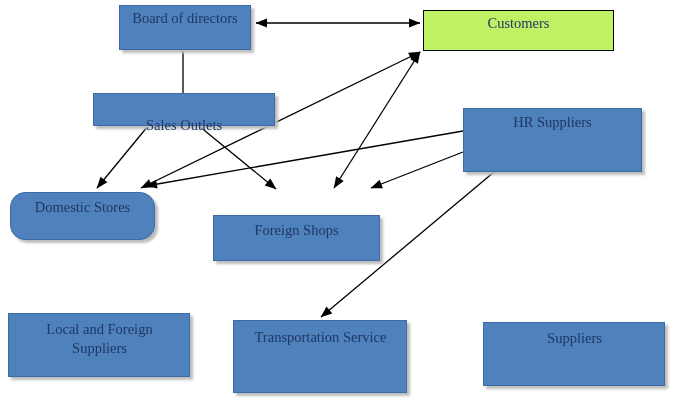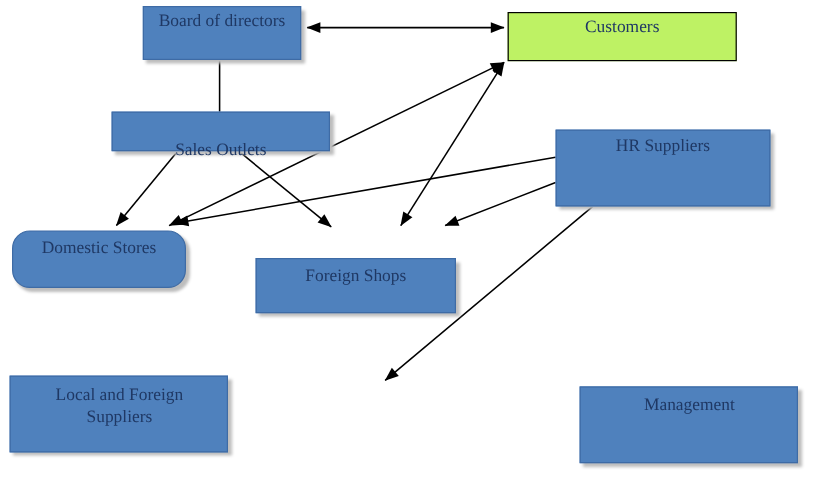--- a/index.html
+++ b/index.html
@@ -83,18 +83,21 @@
   </div>
 
   <div class="node" style="left:213px; top:192px; width:167px; height:46px; padding-top:5px;margin-top:23px;">
     <span class="node-label">Foreign Shops</span>
   </div>
 
   <div class="node" style="left:8px; top:313px; width:182px; height:64px; padding-top:6px; padding-left:10px;">
     <span class="node-label">Local and Foreign Suppliers</span>
   </div>
 
+  <div class="node" style="left:233px; top:320px; width:174px; height:73px; padding-top:7px; padding-left:10px;">
+    <span class="node-label">Transportation Service</span>
+  </div>
 
   <div class="node" style="left:483px; top:322px; width:182px; height:64px; padding-top:6px; padding-left:10px;">
-    <span class="node-label">Management</span>
+    <span class="node-label">Suppliers</span>
   </div>
 
 </div>
 
 </body></html>

